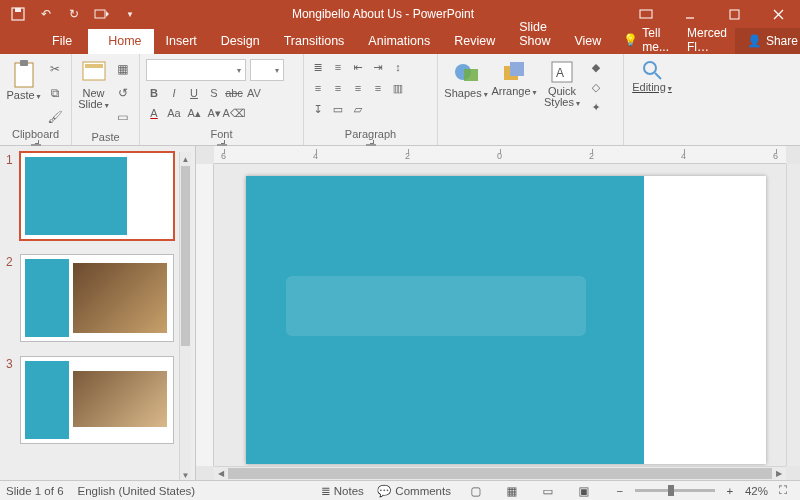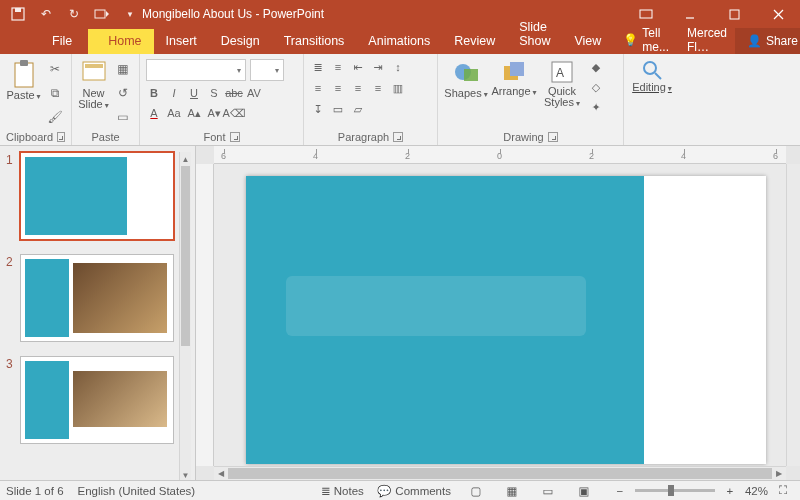--- a/index.html
+++ b/index.html
@@ -1,34 +1,34 @@
 <!DOCTYPE html>
 <html><head>
 <meta charset="utf-8">
 <style>
   * { margin:0; padding:0; box-sizing:border-box; font-family:"Segoe UI",Arial,sans-serif; }
   body { width:800px; height:500px; background:#e6e6e6; overflow:hidden; font-size:12px; color:#444; }
   .titlebar { height:28px; background:#b7472a; display:flex; align-items:center; color:#fff; }
   .qat { display:flex; align-items:center; padding-left:6px; gap:4px; }
   .qat .qbtn { width:24px; height:22px; display:flex; align-items:center; justify-content:center; color:#fff; opacity:.9; }
-  .title { flex:1; font-size:12px; }
+  .title { flex:1; text-align:center; font-size:12px; }
   .wbtns { display:flex; }
   .wbtn { width:44px; height:28px; display:flex; align-items:center; justify-content:center; color:#fff; }
   .menubar { height:26px; background:#b7472a; display:flex; align-items:flex-end; color:#fff; }
   .mtab { padding:5px 12px 6px; font-size:12.5px; cursor:pointer; }
-  .mtab.active { background:#fde047; color:#b7472a;padding-left:20px; }
+  .mtab.active { background:#ffffff; color:#b7472a;padding-left:20px; }
   .mtab.file { padding-left:16px; padding-right:16px;margin-left:36px; }
   .tellme { display:flex; align-items:center; gap:4px; padding:0 10px; font-size:12px; }
   .share { display:flex; align-items:center; gap:4px; padding:0 12px; font-size:12px; }
   .spacer { flex:1; }
   .user { padding:0 8px; font-size:12px; }
   .ribbon { height:92px; background:#f1f1f1; border-bottom:1px solid #c8c8c8; display:flex; }
   .group { border-right:1px solid #d8d8d8; display:flex; flex-direction:column; padding:3px 6px 0; }
   .group .body { flex:1; display:flex; align-items:flex-start; gap:4px; padding-top:2px;}
-  .group .label { text-align:center; font-size:11px; color:#666; display:flex; align-items:center; justify-content:center; gap:4px; height:16px;}
+  .group .label { text-align:center; font-size:11px; color:#666; display:flex; align-items:center; justify-content:center; gap:4px; height:16px;flex-direction:column;}
   .dlaunch { width:10px; height:10px; border:1px solid #9a9a9a; position:relative; }
   .dlaunch:after { content:""; position:absolute; right:1px; bottom:1px; width:3px; height:3px; border-right:1px solid #777; border-bottom:1px solid #777;}
   .big { display:flex; flex-direction:column; align-items:center; width:44px; gap:1px; color:#555;}
   .big .cap { font-size:11px; line-height:11px; text-align:center;}
   .caret-dn:after { content:"▾"; font-size:8px; color:#666; margin-left:2px;}
   .col { display:flex; flex-direction:column; gap:4px; }
   .row { display:flex; gap:4px; align-items:center; }
   .ctl { height:22px; border:1px solid #c9c9c9; background:#fff; display:flex; align-items:center; padding:0 4px; color:#777; font-size:11px;} .ctl.smaller{width:34px;}
   .ibtn { width:20px; height:20px; display:flex; align-items:center; justify-content:center; color:#666; font-size:12px;}
   .ibtn.s{width:16px;height:16px;font-size:11px;}
@@ -275,24 +275,20 @@
           </svg>
         <span class="cap caret-dn" style="white-space:pre;">Quick
 Styles</span>
       </div>
       <div class="col">
         <span class="ibtn s">◆</span>
         <span class="ibtn s">◇</span>
         <span class="ibtn s">✦</span>
       </div>
     </div>
-    <div class="label">
-        <span>Drawing</span>
-        <span class="dlaunch"></span>
-      </div>
   </div>
 
   <div class="group" style="width:60px;border-right:none;text-decoration:underline;">
     <div class="body">
       <div class="big">
         <svg width="22" height="22">
             <circle cx="9" cy="9" r="6" fill="none" stroke="#5b9bd5" stroke-width="2"></circle>
             <line x1="14" y1="14" x2="20" y2="20" stroke="#5b9bd5" stroke-width="2"></line>
           </svg>
         <span class="cap caret-dn">Editing</span>

